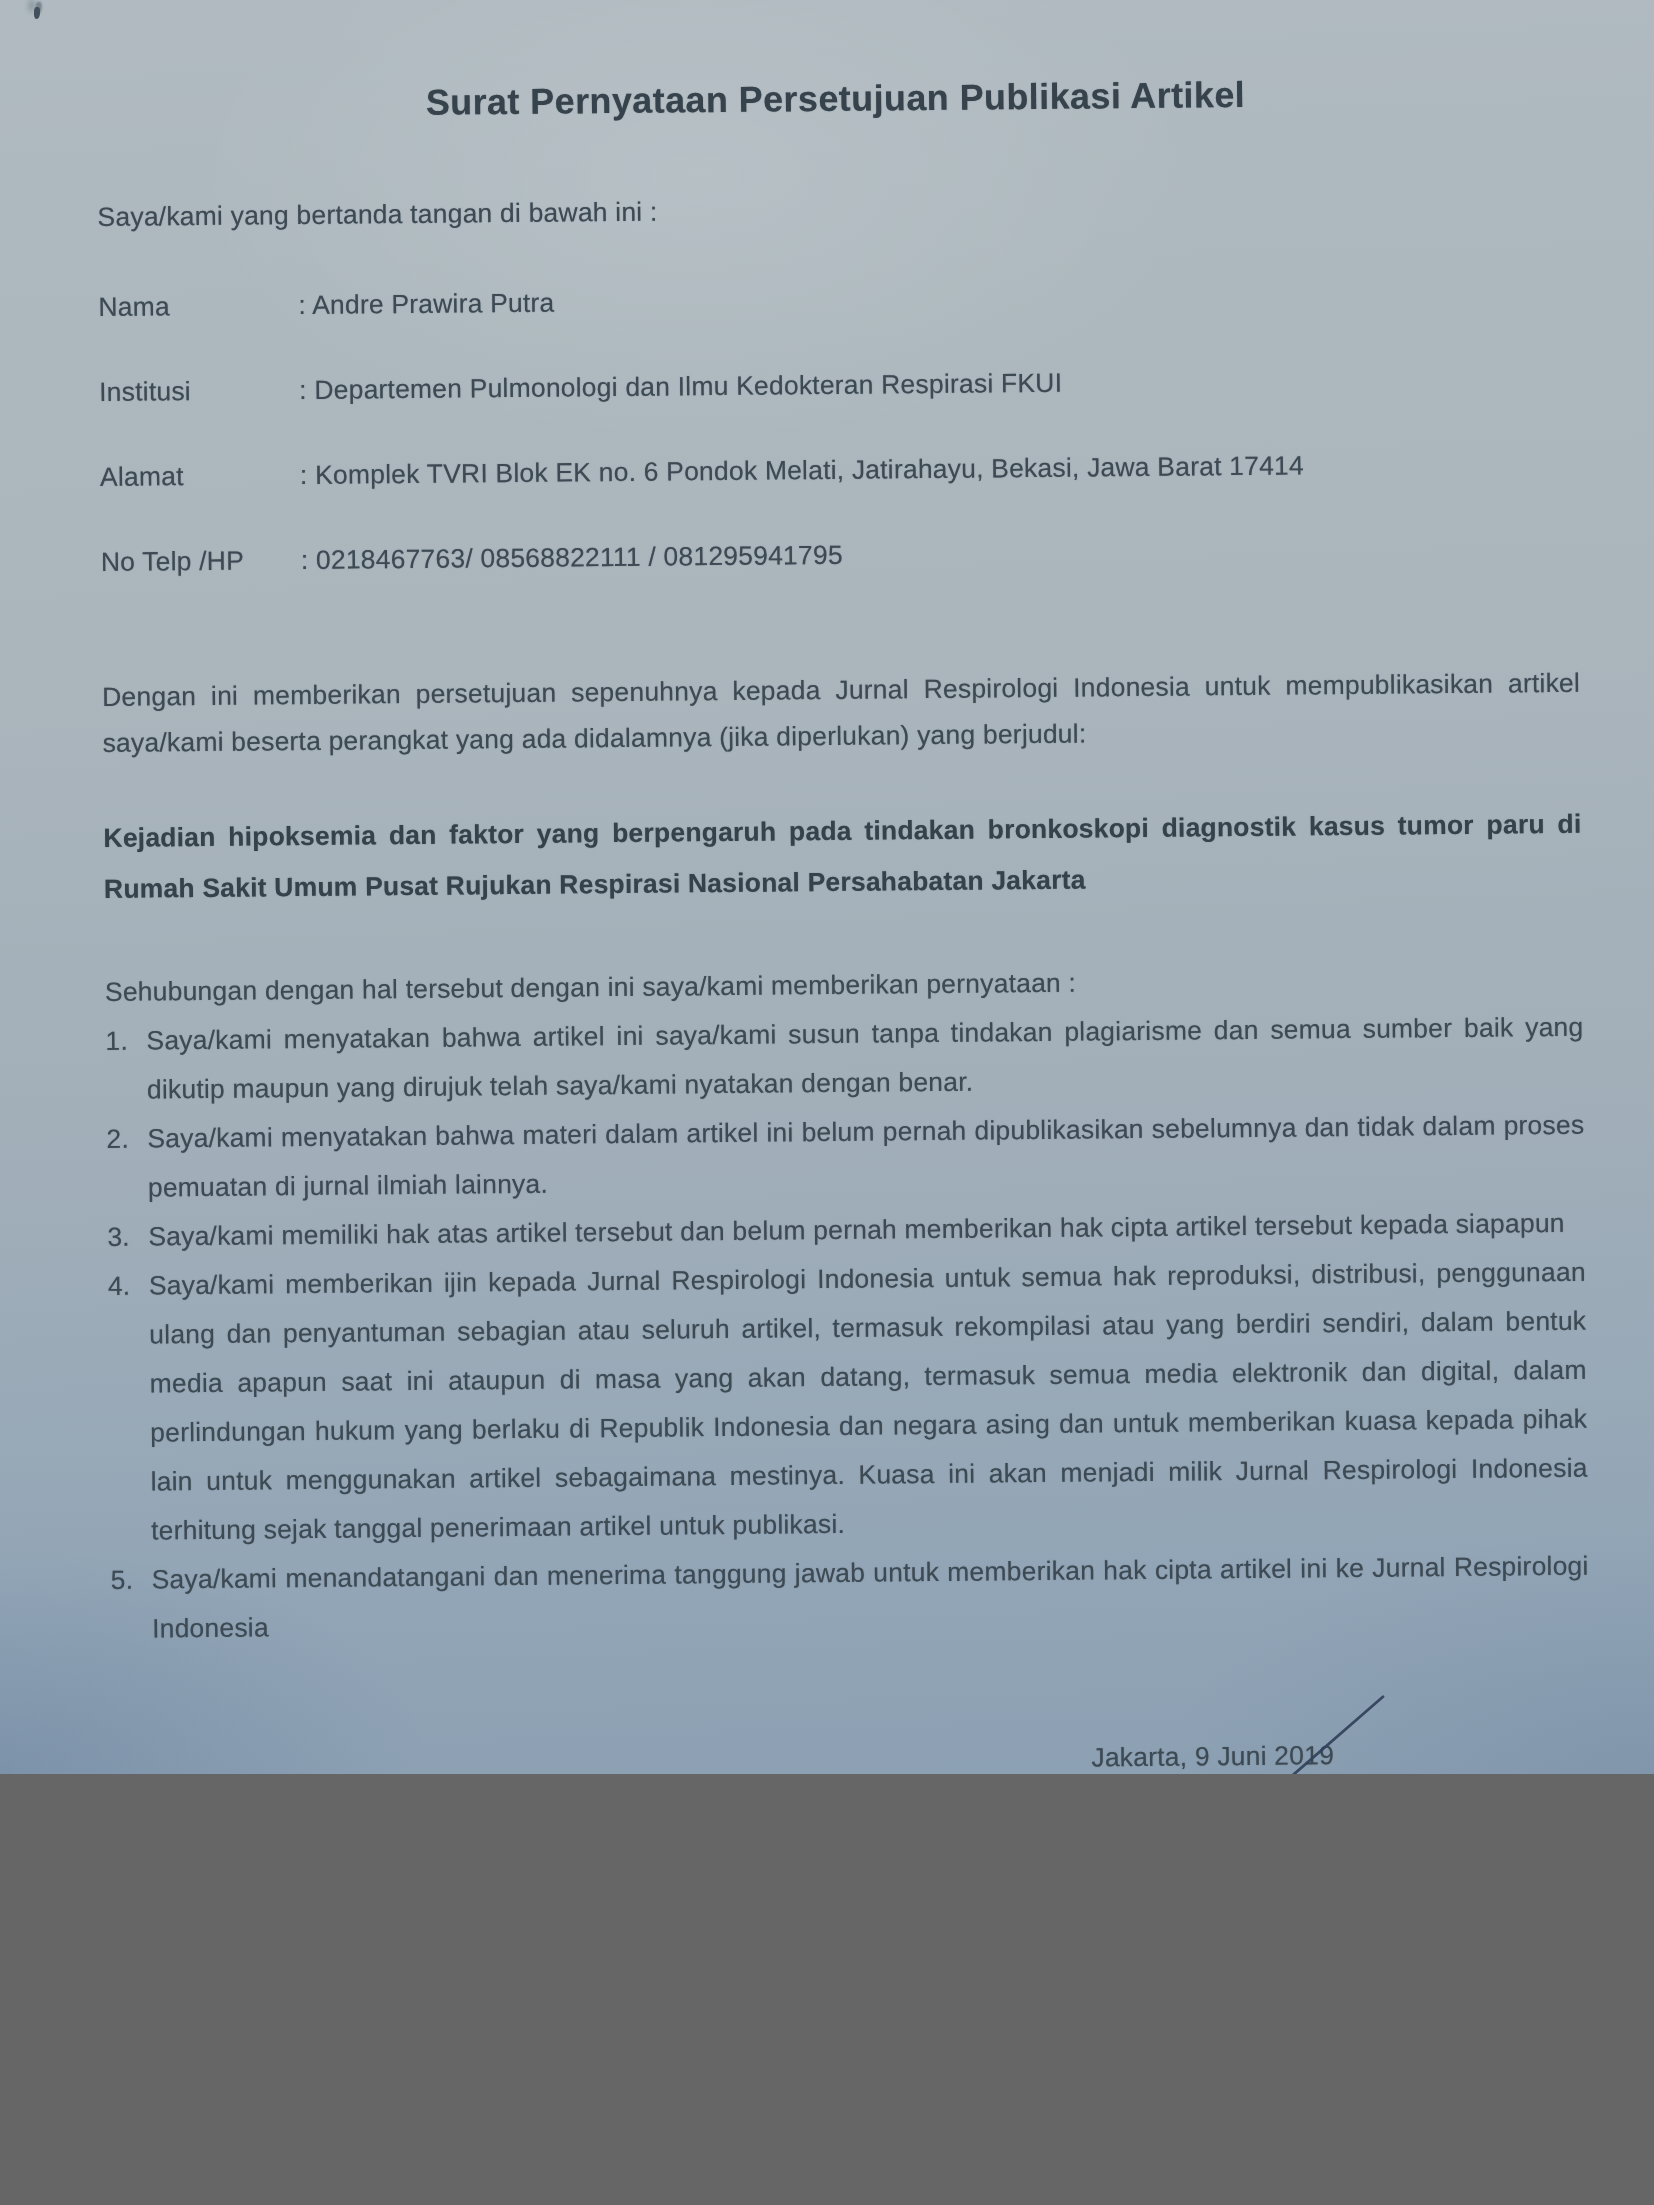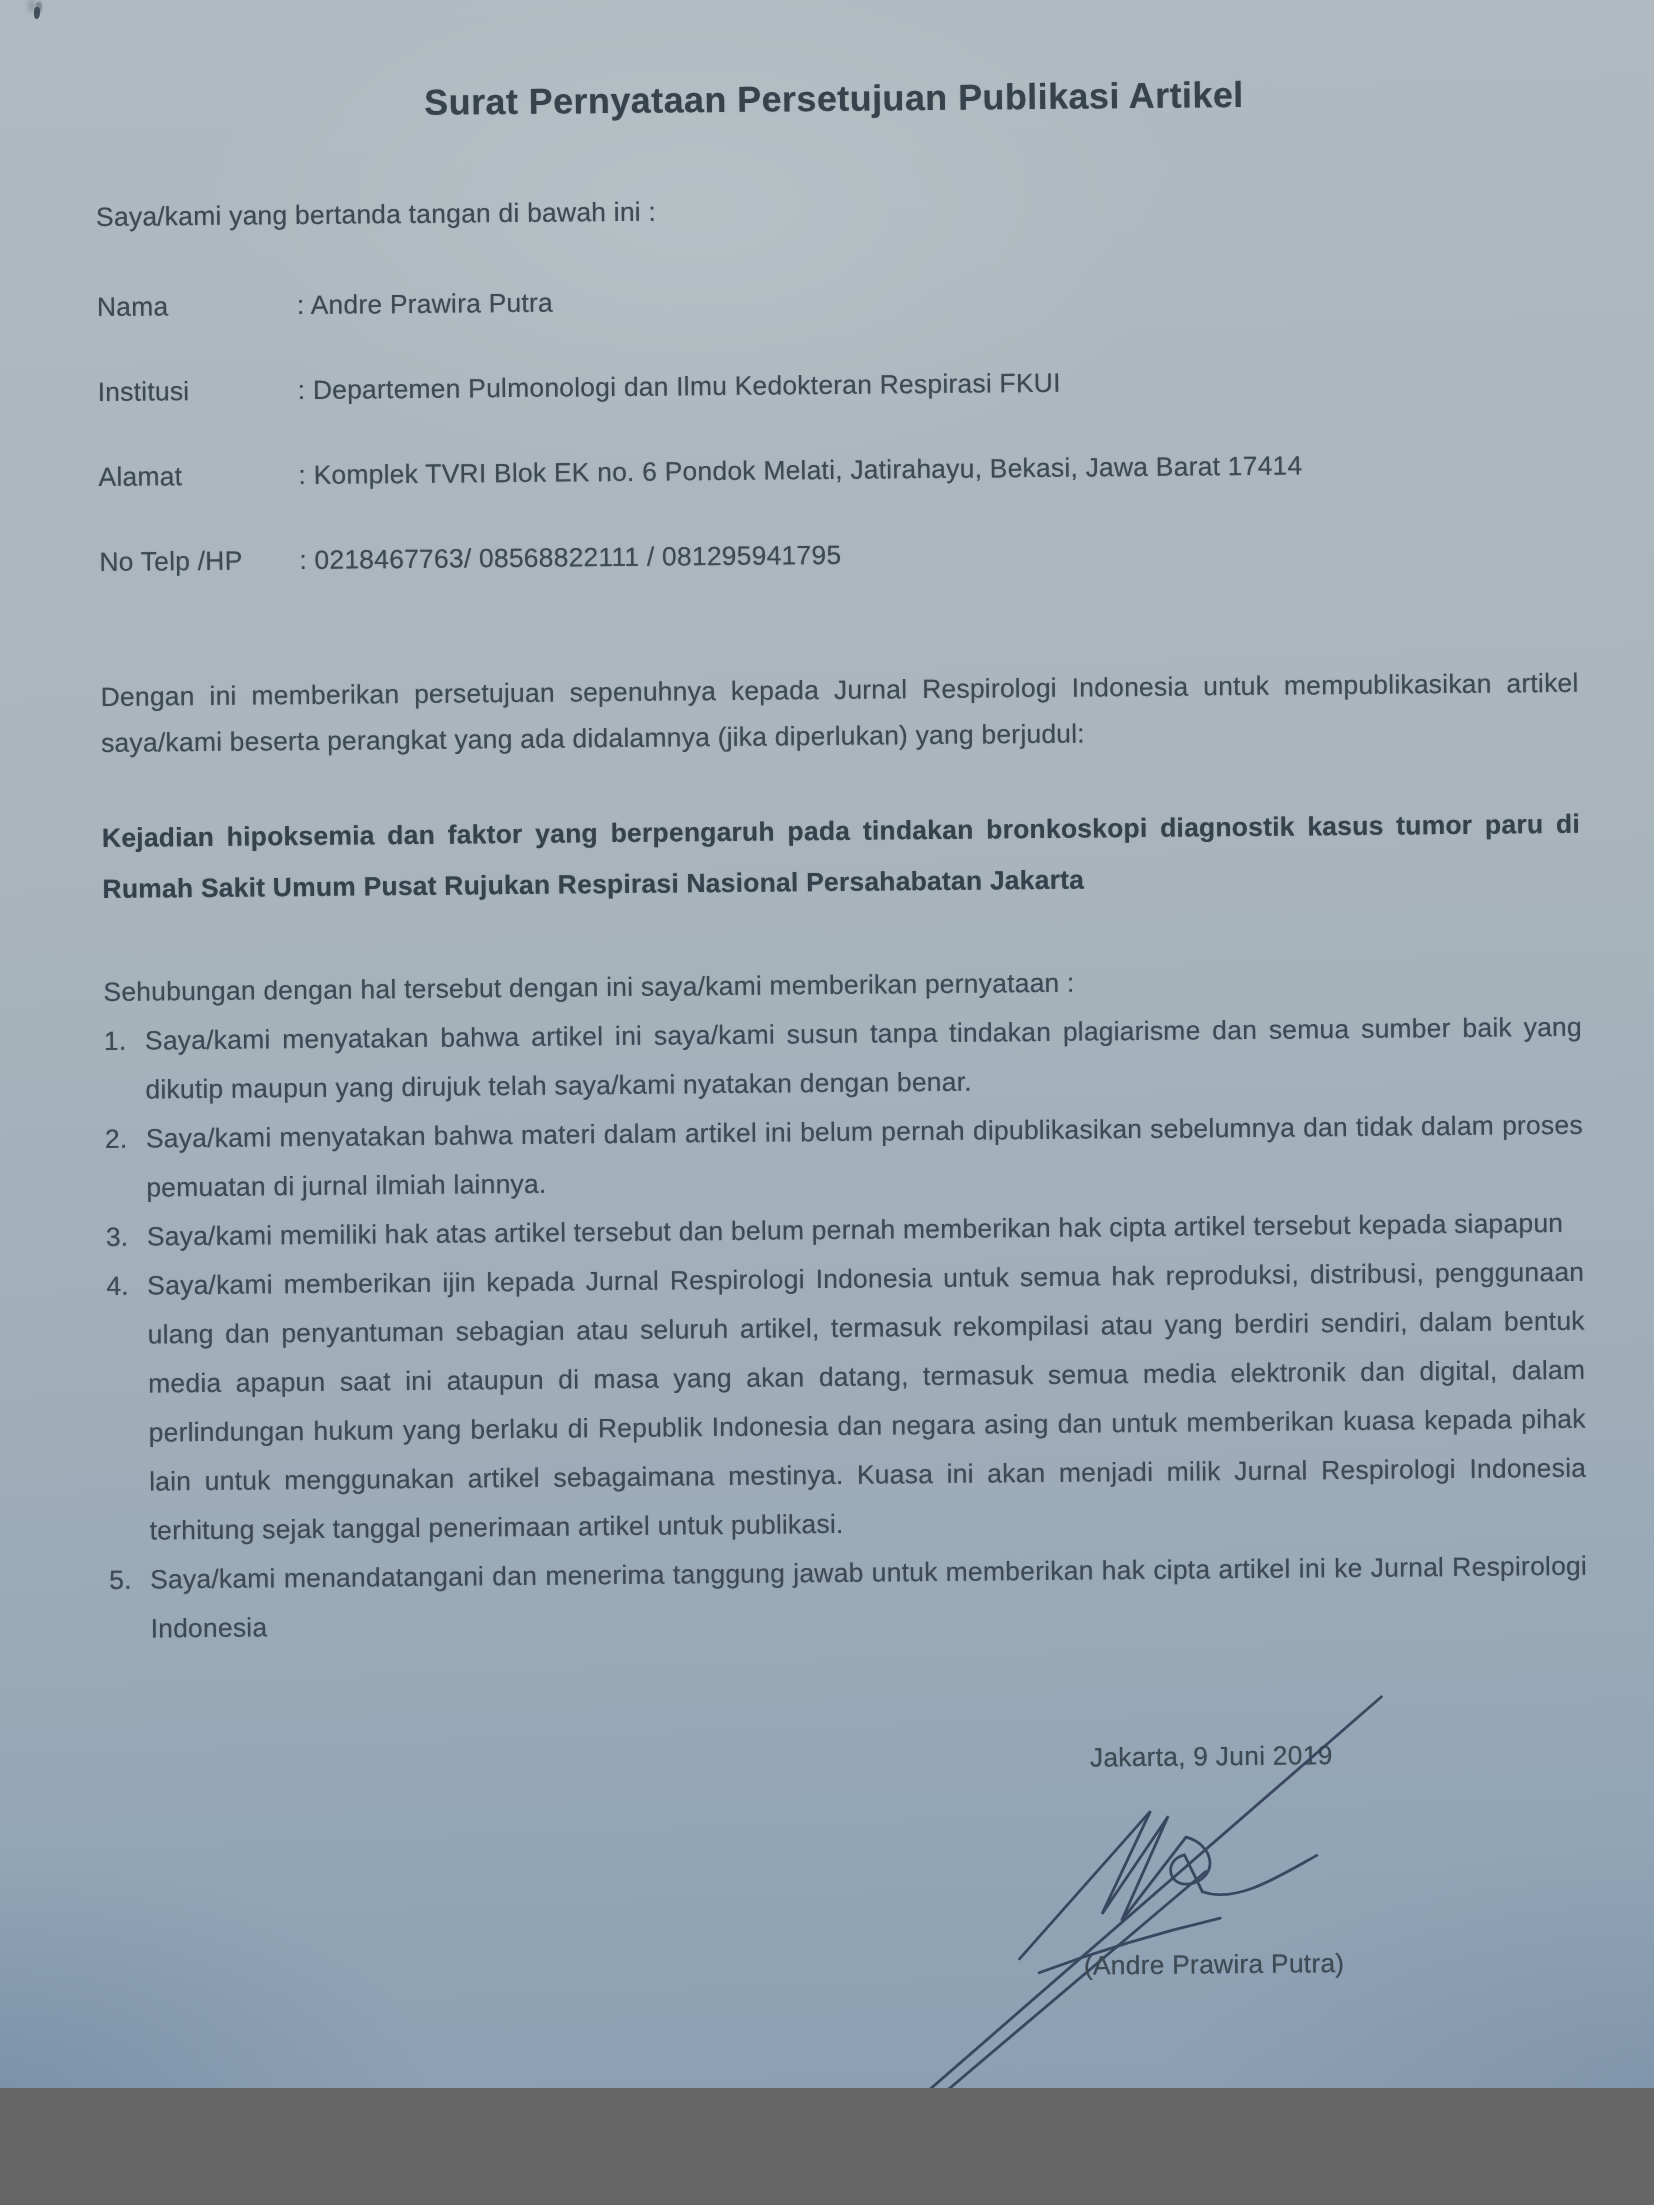--- a/index.html
+++ b/index.html
@@ -2,21 +2,21 @@
 <html style="font-size:14px"><head>
 <meta charset="utf-8">
 <style>
   html,body { margin:0; padding:0; }
   body {
     font-family: "Liberation Sans", "DejaVu Sans", sans-serif;
     background:#666;
   }
   .sheet {
     position:relative;
-    width:1654px; height:2088px;
+    width:1654px; height:1774px;
     overflow:hidden;
     background:
       radial-gradient(794px 423px at 42% 10%, rgba(255,255,255,0.10), rgba(255,255,255,0) 65%),
       radial-gradient(618px 335px at 0% 100%, rgba(52,86,128,0.20), rgba(52,86,128,0) 70%),
       radial-gradient(706px 353px at 100% 100%, rgba(58,88,124,0.14), rgba(58,88,124,0) 70%),
       linear-gradient(178deg, #b0bac0 0%, #aab5bc 38%, #a2afb9 62%, #92a5b6 88%, #8ca0b3 100%);
   }
   .content {
     position:absolute; inset:0;
     transform:rotate(-0.55deg);

